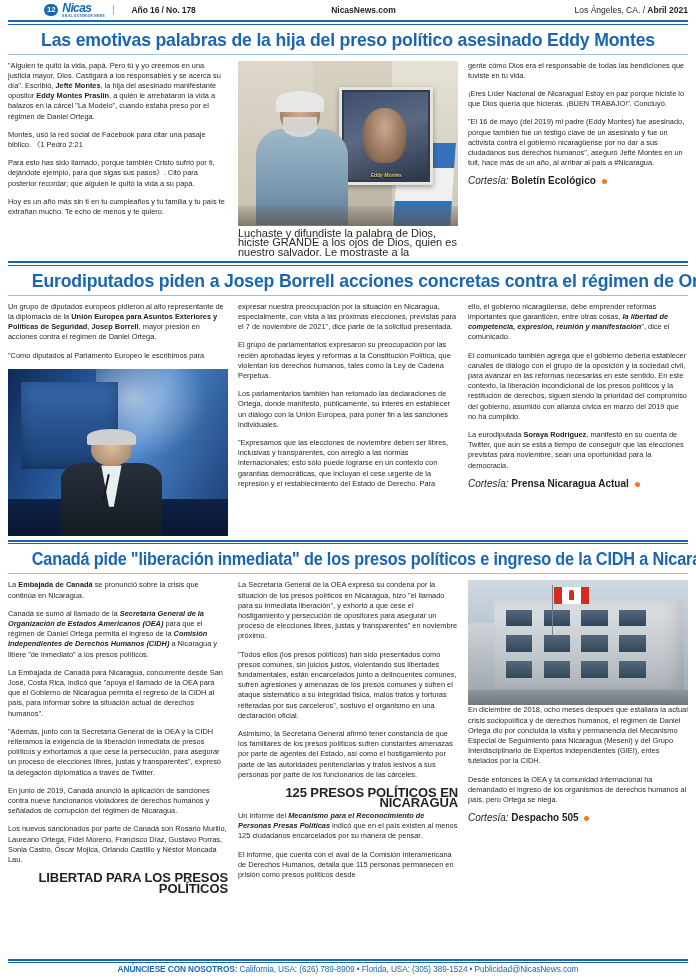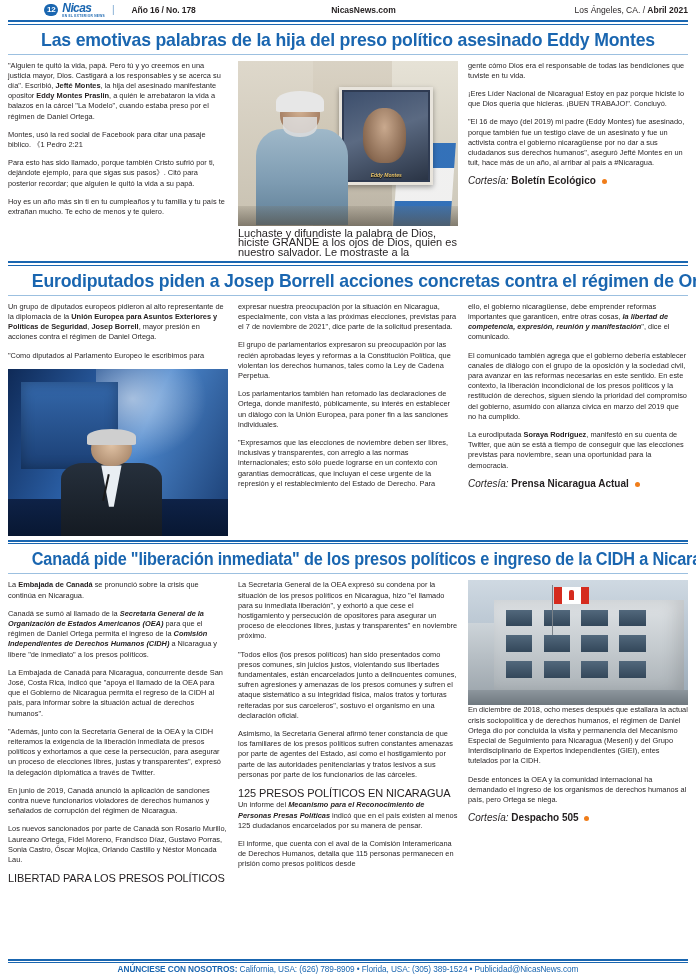--- a/index.html
+++ b/index.html
@@ -120,25 +120,26 @@
   p.bodytext {
     font-size: 7.4px;
     line-height: 10.2px;
     margin: 0 0 8px 0;
     text-align: left;
     color: #231f20;
   }
   p.bodytext b { font-weight: bold; }
   p.bodytext .bi { font-weight: bold; font-style: italic; }
   .subhead {
-    font-size: 11px;
-    font-weight: normal;
+    font-size: 13px;
+    font-weight: bold;
     line-height: 10.5px;
     margin: 0 0 2px 0;
     letter-spacing: -0.1px;
+    text-align: right;
   }
   .courtesy {
     font-size: 10px;
     line-height: 10px;
     margin-top: 4px;
   }
   .courtesy .lbl { font-style: italic; }
   .courtesy .src { font-weight: bold; }
   .dot {
     display: inline-block;

